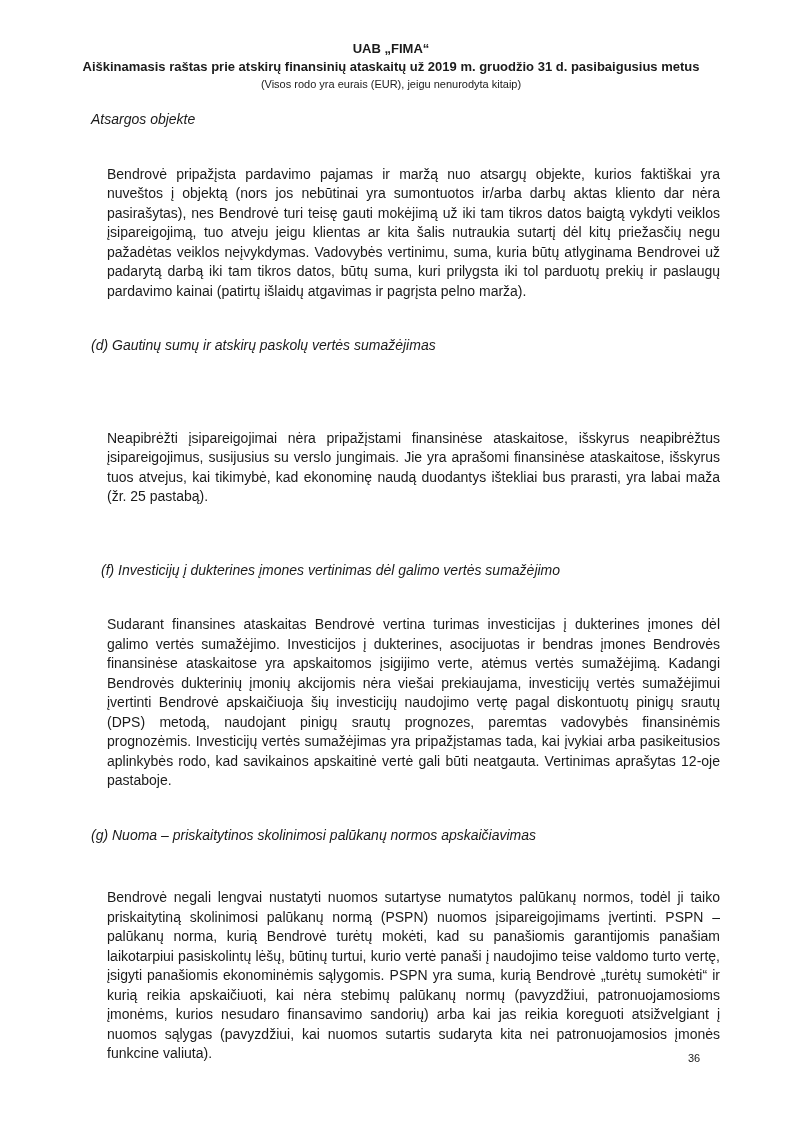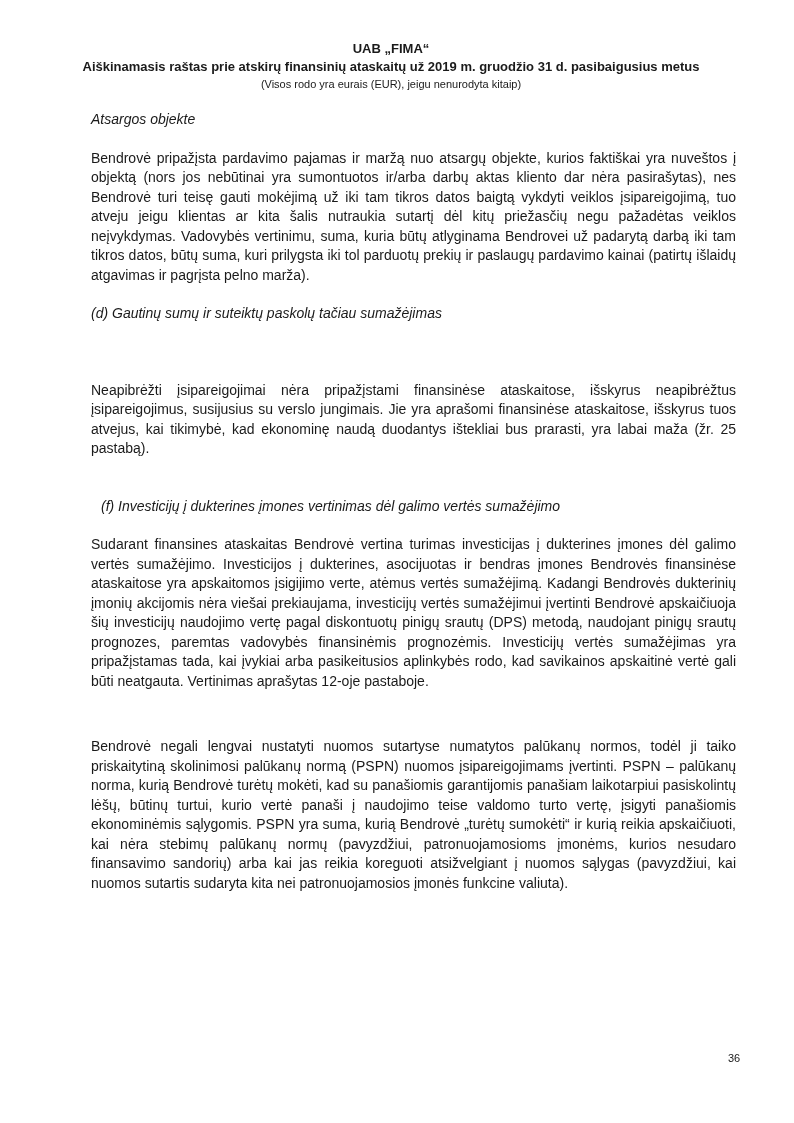--- a/index.html
+++ b/index.html
@@ -4,51 +4,52 @@
 <style>
   html, body { margin: 0; padding: 0; background: #ffffff; }
   body { width: 794px; height: 1123px; position: relative; overflow: hidden;
          font-family: "Liberation Sans", "DejaVu Sans", sans-serif; color: #1a1a1a; }
   .header { position: absolute; top: 40px; left: 64px; width: 654px; text-align: center; }
   .company { font-size: 13px; font-weight: bold; line-height: 18px; }
   .doc-title { font-size: 13px; font-weight: bold; line-height: 18px; }
   .doc-subtitle { font-size: 11px; line-height: 16px; }
   .content { position: absolute; top: 110px; left: 91px; width: 645px; font-size: 14px; line-height: 19.5px; }
   .heading { font-style: italic; margin: 0; }
-  p { margin: 0; text-align: justify; }
+  p { margin: 16px; text-align: justify; }
   .gap1 { height: 19px; }
-  .page-num { position: absolute; top: 1052px; left: 728px; font-size: 11px; }
+  .page-num { position: absolute; top: 1052px; left: 688px; font-size: 11px; }
 </style>
 </head>
 <body>
 
 <div class="header">
   <div class="company">UAB „FIMA“</div>
   <div class="doc-title">Aiškinamasis raštas prie atskirų finansinių ataskaitų už 2019 m. gruodžio 31 d. pasibaigusius metus</div>
   <div class="doc-subtitle">(Visos rodo yra eurais (EUR), jeigu nenurodyta kitaip)</div>
 </div>
 
 <div class="content">
   <p class="heading">Atsargos objekte</p>
   <div class="gap1"></div>
   <p>Bendrovė pripažįsta pardavimo pajamas ir maržą nuo atsargų objekte, kurios faktiškai yra nuveštos į objektą (nors jos nebūtinai yra sumontuotos ir/arba darbų aktas kliento dar nėra pasirašytas), nes Bendrovė turi teisę gauti mokėjimą už iki tam tikros datos baigtą vykdyti veiklos įsipareigojimą, tuo atveju jeigu klientas ar kita šalis nutraukia sutartį dėl kitų priežasčių negu pažadėtas veiklos neįvykdymas. Vadovybės vertinimu, suma, kuria būtų atlyginama Bendrovei už padarytą darbą iki tam tikros datos, būtų suma, kuri prilygsta iki tol parduotų prekių ir paslaugų pardavimo kainai (patirtų išlaidų atgavimas ir pagrįsta pelno marža).</p>
   <div class="gap1"></div>
 
-  <p class="heading">(d) Gautinų sumų ir suteiktų paskolų tačiau sumažėjimas</p>
+  <p class="heading">(d) Gautinų sumų ir atskirų paskolų vertės sumažėjimas</p>
   <div class="gap1"></div>
   <div class="gap1"></div>
 
   <div class="gap1"></div>
   <p>Neapibrėžti įsipareigojimai nėra pripažįstami finansinėse ataskaitose, išskyrus neapibrėžtus įsipareigojimus, susijusius su verslo jungimais. Jie yra aprašomi finansinėse ataskaitose, išskyrus tuos atvejus, kai tikimybė, kad ekonominę naudą duodantys ištekliai bus prarasti, yra labai maža (žr. 25 pastabą).</p>
   <div class="gap1"></div>
   <div class="gap1"></div>
 
   <p class="heading" style="padding-left:3px;margin-left:7px;">(f) Investicijų į dukterines įmones vertinimas dėl galimo vertės sumažėjimo</p>
   <div class="gap1"></div>
   <p>Sudarant finansines ataskaitas Bendrovė vertina turimas investicijas į dukterines įmones dėl galimo vertės sumažėjimo. Investicijos į dukterines, asocijuotas ir bendras įmones Bendrovės finansinėse ataskaitose yra apskaitomos įsigijimo verte, atėmus vertės sumažėjimą. Kadangi Bendrovės dukterinių įmonių akcijomis nėra viešai prekiaujama, investicijų vertės sumažėjimui įvertinti Bendrovė apskaičiuoja šių investicijų naudojimo vertę pagal diskontuotų pinigų srautų (DPS) metodą, naudojant pinigų srautų prognozes, paremtas vadovybės finansinėmis prognozėmis. Investicijų vertės sumažėjimas yra pripažįstamas tada, kai įvykiai arba pasikeitusios aplinkybės rodo, kad savikainos apskaitinė vertė gali būti neatgauta. Vertinimas aprašytas 12-oje pastaboje.</p>
   <div class="gap1"></div>
 
+  <p class="heading">(g) Nuoma – priskaitytinos skolinimosi palūkanų normos apskaičiavimas</p>
   <div class="gap1"></div>
   <div style="height:8px;"></div>
   <p>Bendrovė negali lengvai nustatyti nuomos sutartyse numatytos palūkanų normos, todėl ji taiko priskaitytiną skolinimosi palūkanų normą (PSPN) nuomos įsipareigojimams įvertinti. PSPN – palūkanų norma, kurią Bendrovė turėtų mokėti, kad su panašiomis garantijomis panašiam laikotarpiui pasiskolintų lėšų, būtinų turtui, kurio vertė panaši į naudojimo teise valdomo turto vertę, įsigyti panašiomis ekonominėmis sąlygomis. PSPN yra suma, kurią Bendrovė „turėtų sumokėti“ ir kurią reikia apskaičiuoti, kai nėra stebimų palūkanų normų (pavyzdžiui, patronuojamosioms įmonėms, kurios nesudaro finansavimo sandorių) arba kai jas reikia koreguoti atsižvelgiant į nuomos sąlygas (pavyzdžiui, kai nuomos sutartis sudaryta kita nei patronuojamosios įmonės funkcine valiuta).</p>
 </div>
 
 <div class="page-num">36</div>
 
 </body></html>

